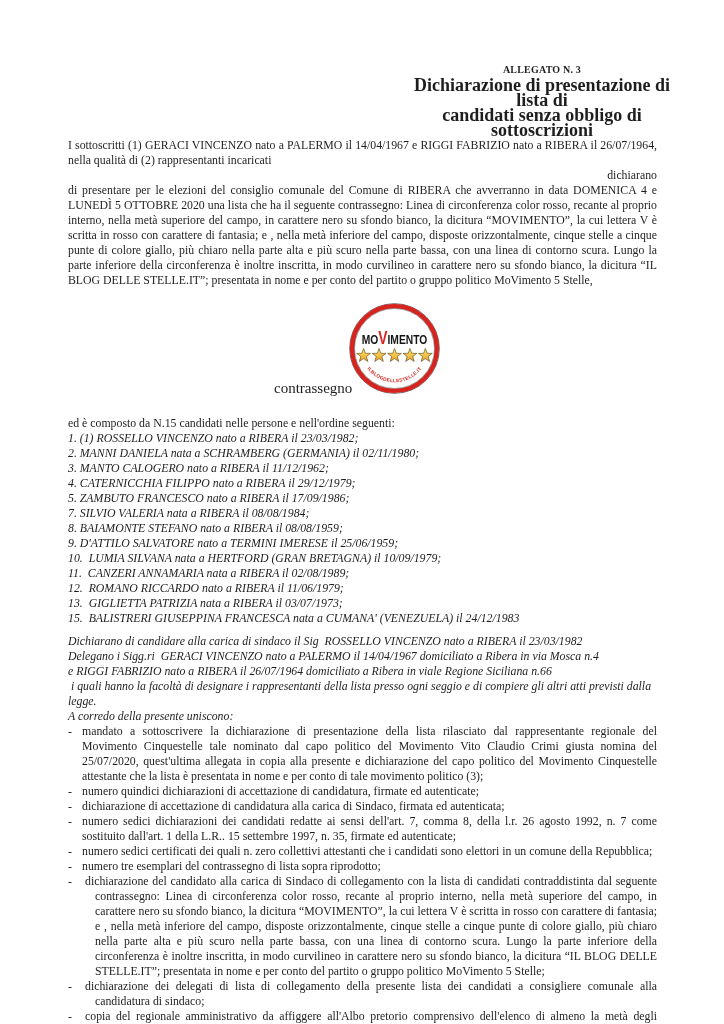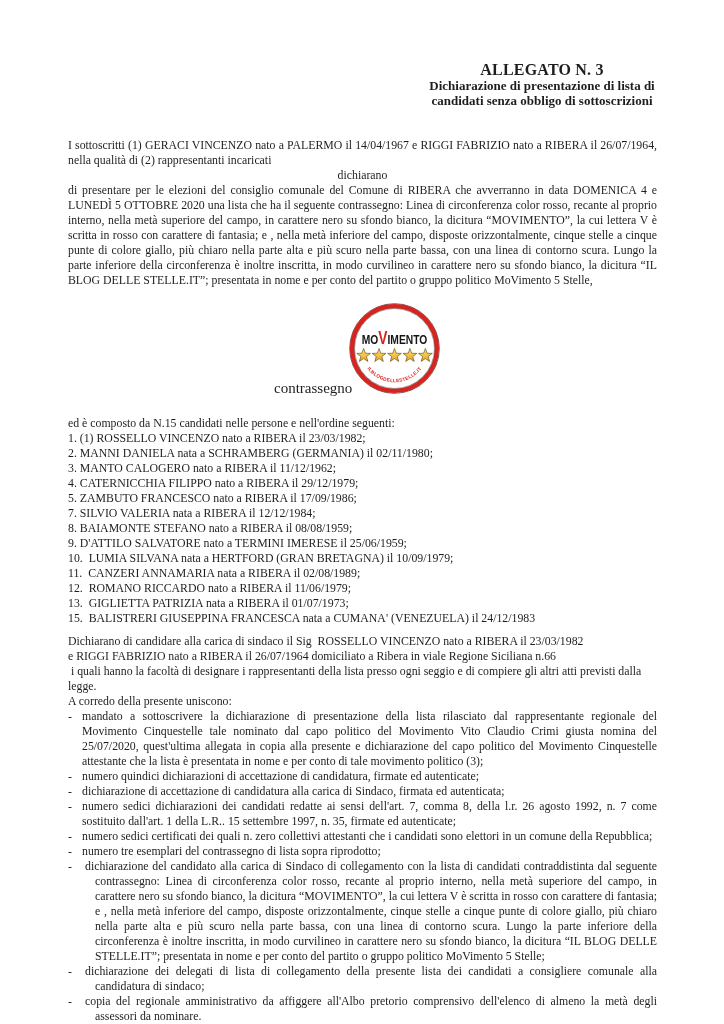--- a/index.html
+++ b/index.html
@@ -4,30 +4,30 @@
 <style>
   html,body { margin:0; padding:0; background:#ffffff; }
   .page {
     position:relative; width:724px; height:1024px; background:#ffffff;
     font-family:"Liberation Serif", serif; color:#1e1e1e; overflow:hidden;
   }
   .doc-header {
     position:absolute; top:61px; left:398px; width:288px;
     text-align:center; font-weight:bold;
   }
-  .doc-title { font-size:16px; line-height:17px; letter-spacing:0.2px; }
-  .doc-subtitle { font-size:13px; line-height:15px; }
+  .doc-title { font-size:10px; line-height:17px; letter-spacing:0.2px; }
+  .doc-subtitle { font-size:18px; line-height:15px; }
   .content {
     position:absolute; top:138px; left:68px; width:589px;
     font-size:11.8px; line-height:15px;
   }
   p { margin:0; }
   .just { text-align:justify; }
-  .center-line { text-align:center; }
-  .pre { white-space:pre-wrap; }
+  .center-line { text-align:right; }
+  .pre { white-space:pre-wrap;font-style:italic; }
   .emblem-row { position:relative; height:95px; margin:13px 0 20px 0; }
   .emblem { position:absolute; left:279px; top:0; width:95px; height:95px;text-decoration:underline; }
   .emblem svg { width:100%; height:100%; display:block; }
   .emblem-caption { position:absolute; left:206px; top:80px; font-size:15px; }
   .attach-item { position:relative; padding-left:14px; text-align:justify; }
   .attach-item .dash { position:absolute; left:0; top:0; }
   .attach-list > div:nth-of-type(n+7) { padding-left:27px; text-indent:-10px; }
   .attach-list > div:nth-of-type(n+7) .dash { text-indent:0; }
   .mayor-block { margin-top:8px; }
 </style>
@@ -84,42 +84,43 @@
 
         <div class="pre">2. MANNI DANIELA nata a SCHRAMBERG (GERMANIA) il 02/11/1980;</div>
 
         <div class="pre">3. MANTO CALOGERO nato a RIBERA il 11/12/1962;</div>
 
         <div class="pre">4. CATERNICCHIA FILIPPO nato a RIBERA il 29/12/1979;</div>
 
         <div class="pre">5. ZAMBUTO FRANCESCO nato a RIBERA il 17/09/1986;</div>
 
 
-        <div class="pre">7. SILVIO VALERIA nata a RIBERA il 12/12/1984;</div>
+        <div class="pre">7. SILVIO VALERIA nata a RIBERA il 08/08/1984;</div>
 
         <div class="pre">8. BAIAMONTE STEFANO nato a RIBERA il 08/08/1959;</div>
 
         <div class="pre">9. D'ATTILO SALVATORE nato a TERMINI IMERESE il 25/06/1959;</div>
 
         <div class="pre">10.  LUMIA SILVANA nata a HERTFORD (GRAN BRETAGNA) il 10/09/1979;</div>
 
         <div class="pre">11.  CANZERI ANNAMARIA nata a RIBERA il 02/08/1989;</div>
 
         <div class="pre">12.  ROMANO RICCARDO nato a RIBERA il 11/06/1979;</div>
 
-        <div class="pre">13.  GIGLIETTA PATRIZIA nata a RIBERA il 01/07/1973;</div>
+        <div class="pre">13.  GIGLIETTA PATRIZIA nata a RIBERA il 03/07/1973;</div>
 
 
         <div class="pre">15.  BALISTRERI GIUSEPPINA FRANCESCA nata a CUMANA' (VENEZUELA) il 24/12/1983</div>
       </div>
 
     <div class="mayor-block">
 
         <div class="pre">Dichiarano di candidare alla carica di sindaco il Sig  ROSSELLO VINCENZO nato a RIBERA il 23/03/1982</div>
 
+        <div class="pre">Delegano i Sigg.ri  GERACI VINCENZO nato a PALERMO il 14/04/1967 domiciliato a Ribera in via Mosca n.4</div>
 
         <div class="pre">e RIGGI FABRIZIO nato a RIBERA il 26/07/1964 domiciliato a Ribera in viale Regione Siciliana n.66</div>
 
         <div class="pre"> i quali hanno la facoltà di designare i rappresentanti della lista presso ogni seggio e di compiere gli altri atti previsti dalla legge.</div>
 
         <div class="pre">A corredo della presente uniscono:</div>
       </div>
 
     <div class="attach-list">
 

